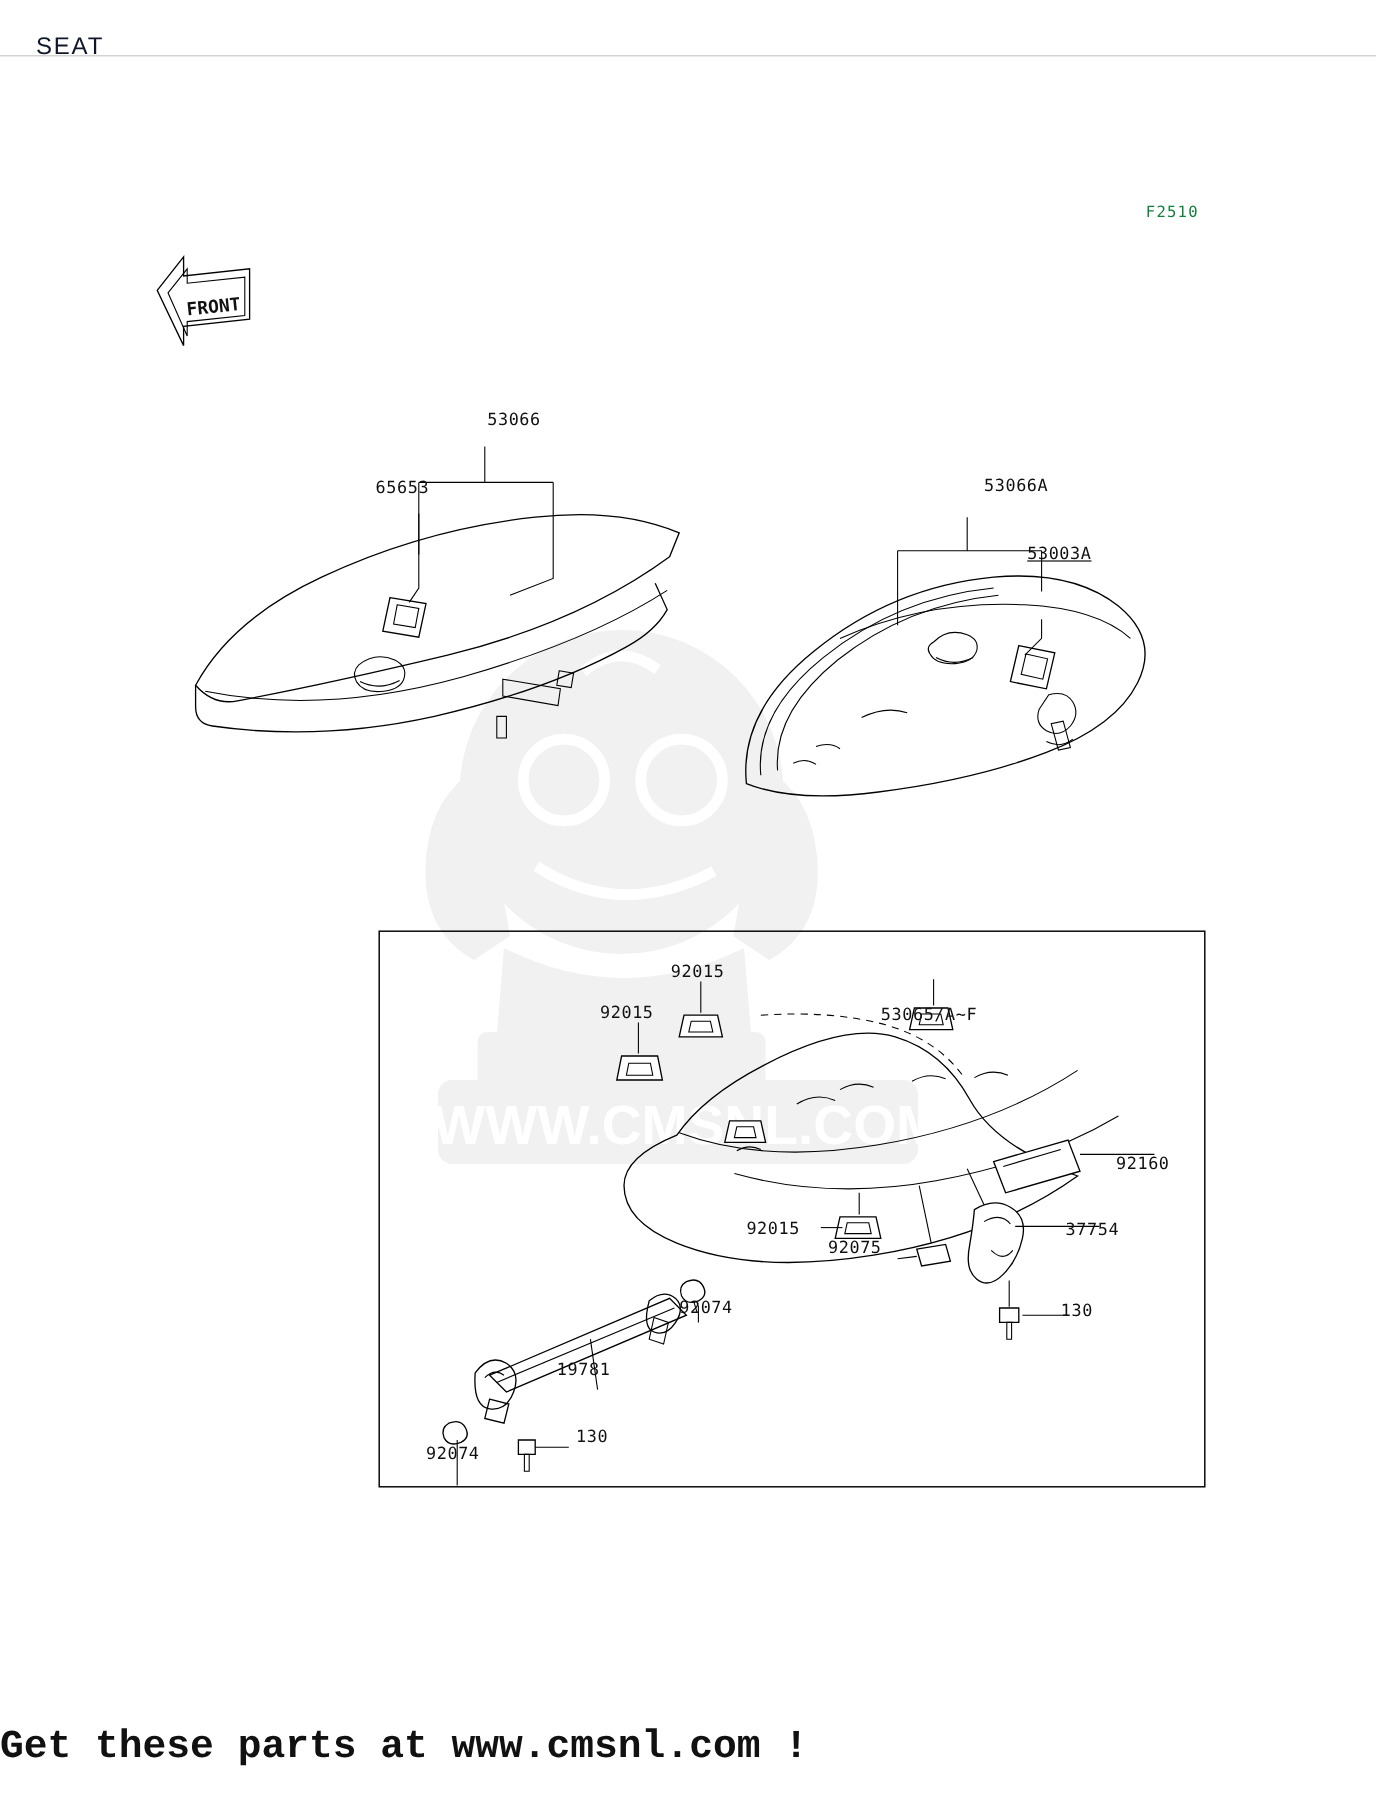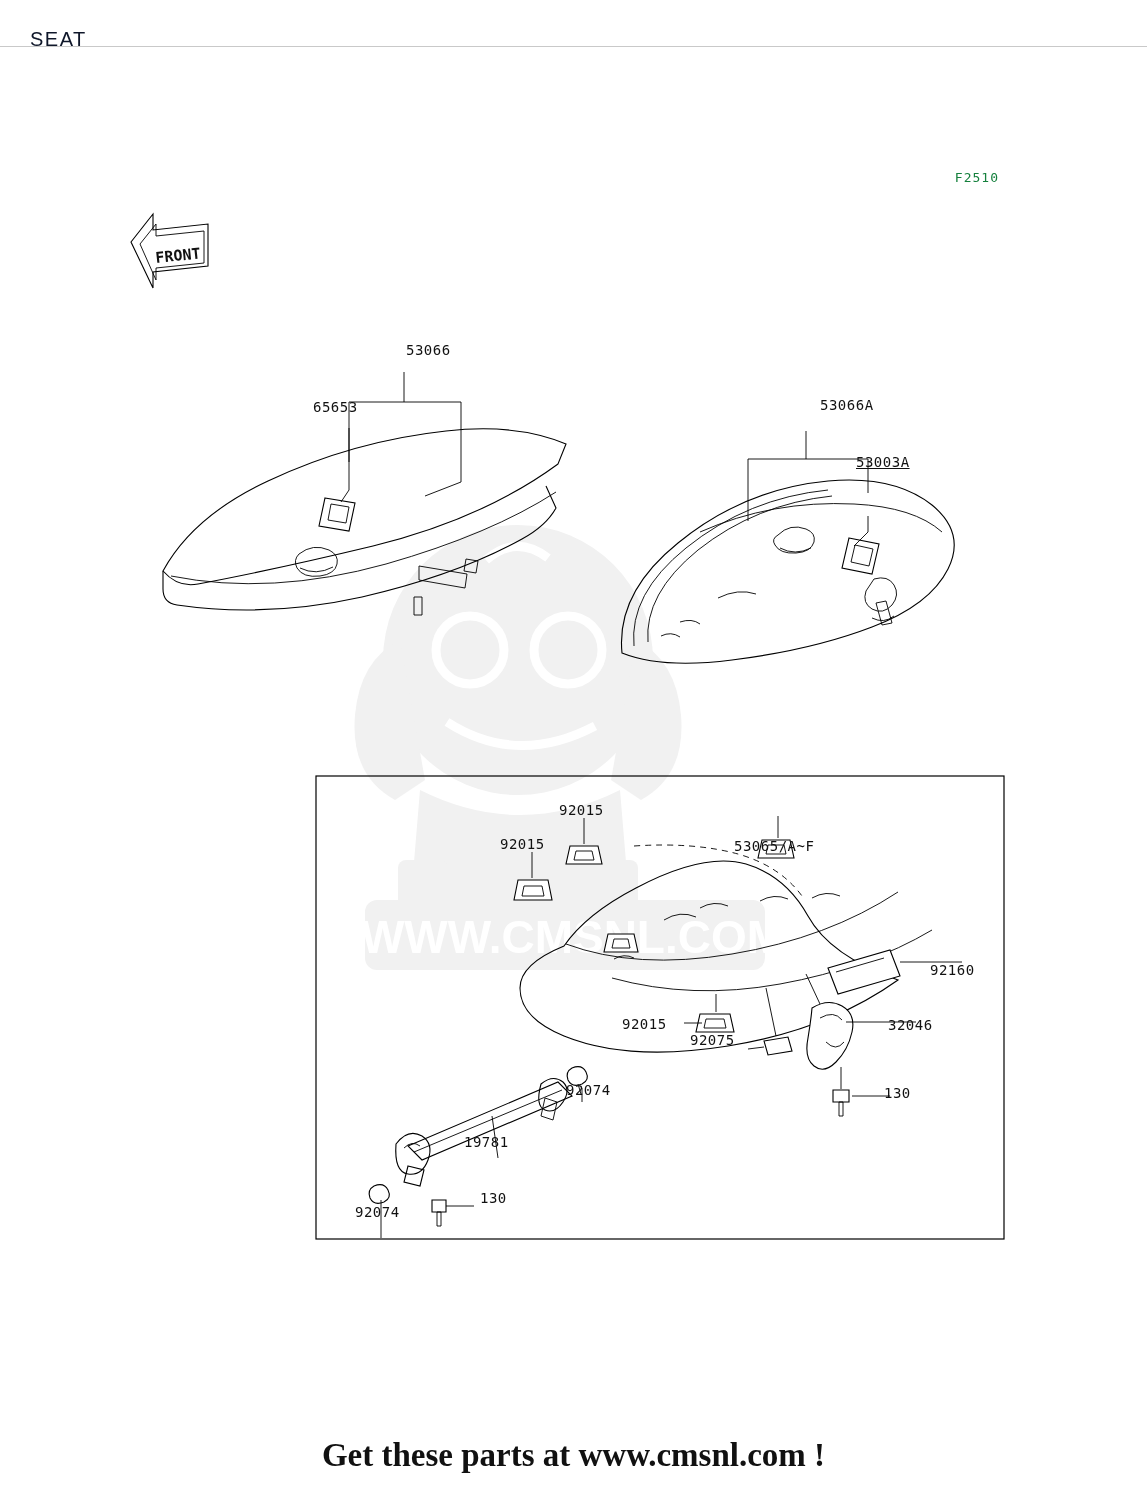--- a/index.html
+++ b/index.html
@@ -65,22 +65,22 @@
     font-family: "DejaVu Sans Mono", monospace;
     letter-spacing: 0.5px;
     color: #111;
     white-space: nowrap;
   }
   
   .footer {
     position: absolute;
     left: 0; right: 0;
     bottom: 26px;
-    text-align: center;
-    font-family: Liberation Serif, serif;
+    text-align: left;
+    font-family: Liberation Mono, monospace;
     font-weight: bold;
     font-size: 33px;
     color: #111;
   }
   svg { display: block; }
   .ln { stroke: #000; stroke-width: 1.1; fill: none; }
   .thin { stroke: #000; stroke-width: 0.9; fill: none; }
   .fill-w { fill: #fff; stroke: #000; stroke-width: 1.1; }
   .boxline { stroke: #000; stroke-width: 1.2; fill: none; }
 </style>
@@ -302,21 +302,21 @@
   <div class="lbl" style="left:313px; top:399px;">65653</div>
   <div class="lbl" style="left:820px; top:397px;">53066A</div>
   <div class="lbl" style="left:856px; top:454px;text-decoration:underline;">53003A</div>
 
   <div class="lbl" style="left:734px; top:838px;">53065/A~F</div>
   <div class="lbl" style="left:559px; top:802px;">92015</div>
   <div class="lbl" style="left:500px; top:836px;">92015</div>
   <div class="lbl" style="left:622px; top:1016px;">92015</div>
   <div class="lbl" style="left:690px; top:1032px;">92075</div>
   <div class="lbl" style="left:930px; top:962px;">92160</div>
-  <div class="lbl" style="left:888px; top:1017px;">32046</div>
+  <div class="lbl" style="left:888px; top:1017px;">37754</div>
   <div class="lbl" style="left:884px; top:1085px;">130</div>
   <div class="lbl" style="left:566px; top:1082px;">92074</div>
   <div class="lbl" style="left:464px; top:1134px;">19781</div>
   <div class="lbl" style="left:355px; top:1204px;">92074</div>
   <div class="lbl" style="left:480px; top:1190px;">130</div>
 
   <div class="footer">Get these parts at www.cmsnl.com !</div>
 
 </div>
 

